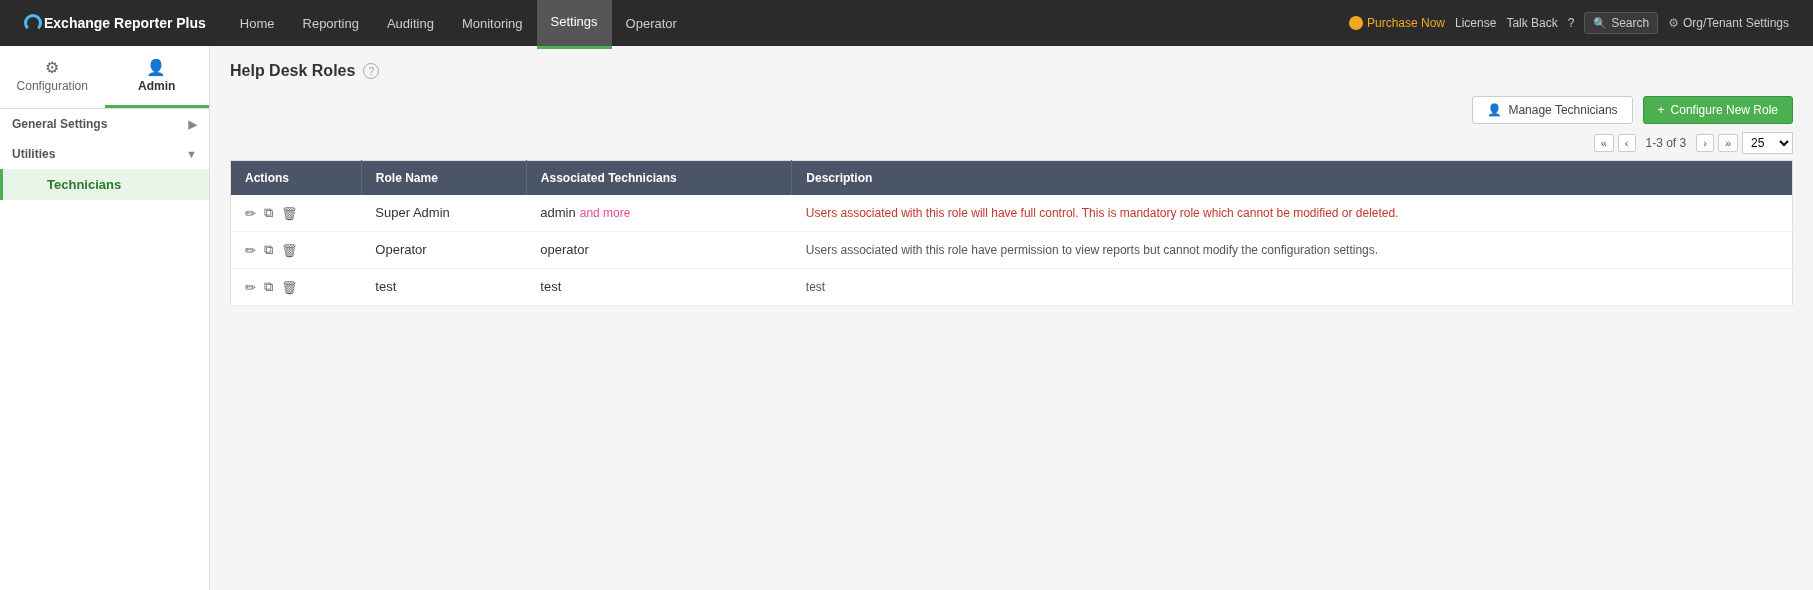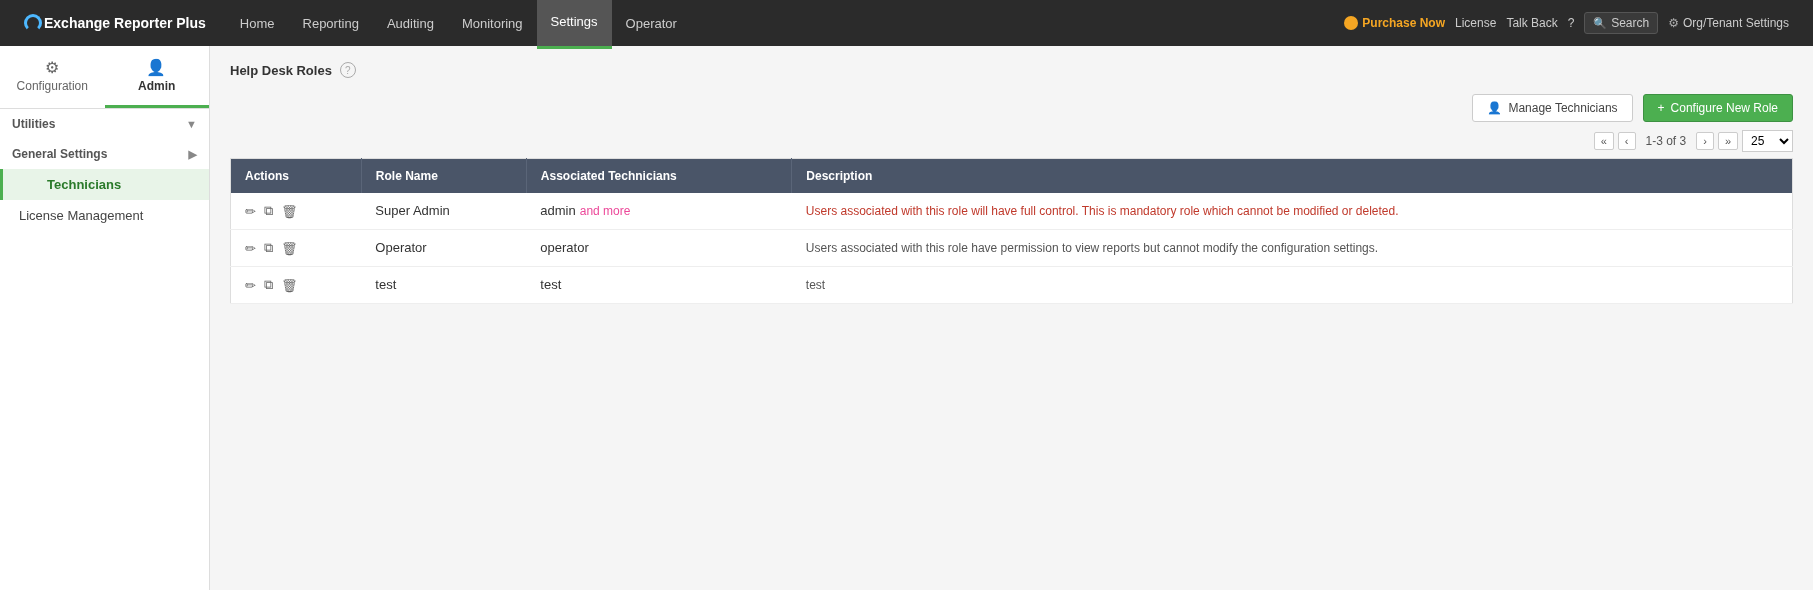--- a/index.html
+++ b/index.html
@@ -53,21 +53,21 @@
     }
     .nav-right {
       display: flex;
       align-items: center;
       gap: 10px;
       color: #ccc;
       font-size: 12px;
     }
     .purchase-now {
       color: #f5a623;
-      font-weight: bold;
+      font-weight: normal;
       font-size: 12px;
       cursor: pointer;
       display: flex;
       align-items: center;
       gap: 4px;
     }
     .purchase-icon {
       width: 14px; height: 14px;
       background: #f5a623;
       border-radius: 50%;
@@ -171,21 +171,21 @@
       overflow-y: auto;
       padding: 16px 20px;
     }
     .page-header {
       display: flex;
       align-items: center;
       gap: 8px;
       margin-bottom: 16px;
     }
     .page-title {
-      font-size: 13px;
+      font-size: 16px;
       font-weight: bold;
       color: #333;
     }
     .help-icon {
       width: 16px; height: 16px;
       border-radius: 50%;
       border: 1px solid #aaa;
       color: #aaa;
       font-size: 10px;
       display: flex;
@@ -346,32 +346,29 @@
       <div class="sidebar-tab">
         <span class="sidebar-tab-icon">⚙</span>
         <span>Configuration</span>
       </div>
       <div class="sidebar-tab active">
         <span class="sidebar-tab-icon">👤</span>
         <span>Admin</span>
       </div>
     </div>
     <div class="sidebar-section">
+      <span>General Settings</span>
+      <span class="sidebar-section-arrow">▶</span>
+    </div>
+    <div class="sidebar-section">
       <span>Utilities</span>
       <span class="sidebar-section-arrow">▼</span>
     </div>
-    <div class="sidebar-section">
-      <span>General Settings</span>
-      <span class="sidebar-section-arrow">▶</span>
-    </div>
     <div class="sidebar-item active">
       <span>Technicians</span>
-    </div>
-    <div class="sidebar-item">
-      <span>License Management</span>
     </div>
   </div>
 
   <div class="main">
     <div class="page-header">
       <span class="page-title">Help Desk Roles</span>
       <div class="help-icon">?</div>
     </div>
 
     <div class="toolbar">

